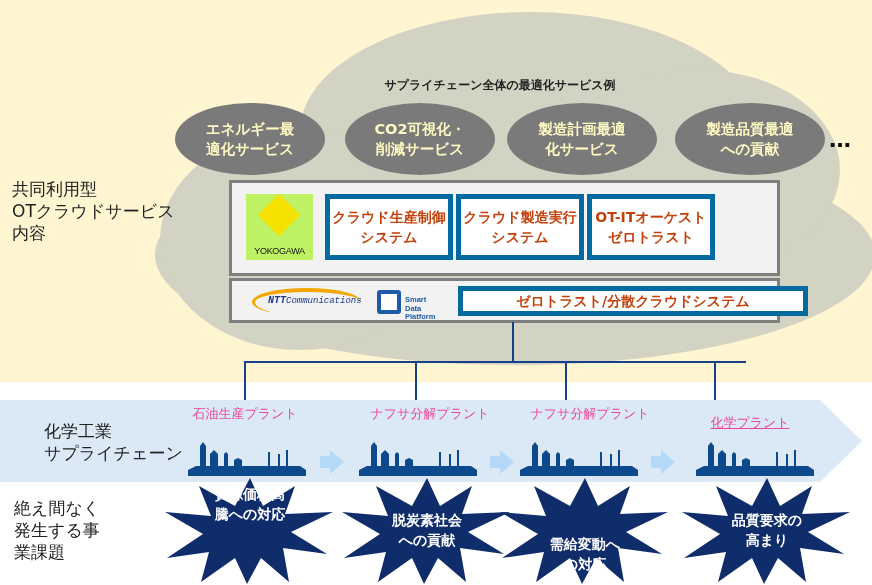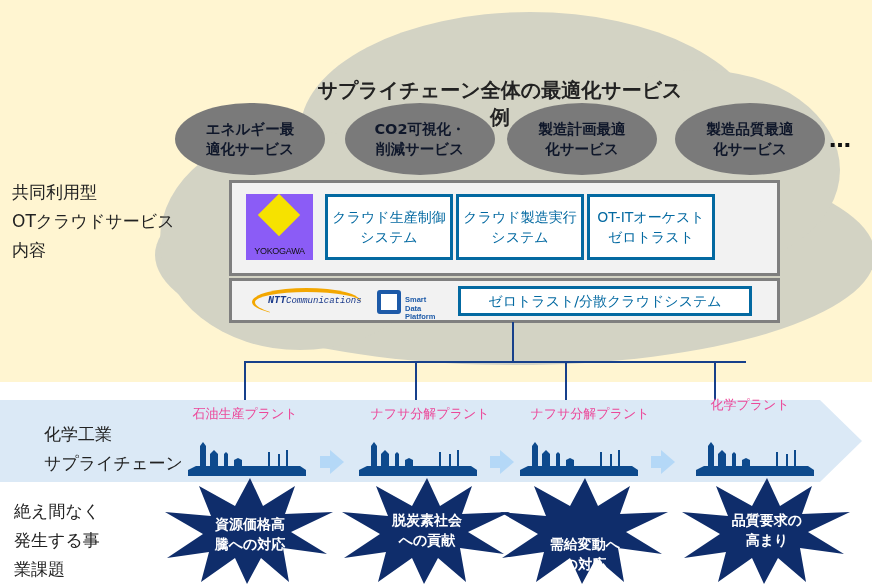--- a/index.html
+++ b/index.html
@@ -1,25 +1,25 @@
 <!DOCTYPE html>
 <html><head>
 <meta charset="utf-8">
 <style>
   html,body{margin:0;padding:0;}
   body{width:872px;height:585px;position:relative;overflow:hidden;background:#ffffff;font-family:"DejaVu Sans","Liberation Sans",sans-serif;color:#222;}
   .bg-top{position:absolute;left:0;top:0;width:872px;height:382px;background:#fff5d1;}
   .cloud{position:absolute;background:#d3d3c4;border-radius:50%;}
-  .side-label{position:absolute;left:12px;font-size:17px;line-height:29px;color:#222;white-space:pre-line;}
-  .title{position:absolute;left:310px;top:77px;width:380px;text-align:center;font-weight:bold;font-size:20px;color:#222;}
-  .oval{position:absolute;width:150px;height:72px;border-radius:50%;background:#7a7a7a;color:#0f172a;font-weight:bold;font-size:14.5px;line-height:20px;display:flex;align-items:center;justify-content:center;text-align:center;white-space:pre-line;}
+  .side-label{position:absolute;left:12px;font-size:17px;line-height:22px;color:#222;white-space:pre-line;}
+  .title{position:absolute;left:310px;top:77px;width:380px;text-align:center;font-weight:bold;font-size:12px;color:#222;}
+  .oval{position:absolute;width:150px;height:72px;border-radius:50%;background:#7a7a7a;color:#fef9c3;font-weight:bold;font-size:14.5px;line-height:20px;display:flex;align-items:center;justify-content:center;text-align:center;white-space:pre-line;}
   .dots{position:absolute;left:829px;top:127px;font-size:22px;font-weight:bold;color:#111;letter-spacing:1px;}
   .panel{position:absolute;background:#f2f2f2;border:3px solid #7f7f7f;box-sizing:border-box;}
-  .box{position:absolute;background:#fff;border:3px solid #0369a1;box-sizing:border-box;display:flex;align-items:center;justify-content:center;text-align:center;font-weight:normal;font-size:14px;line-height:20px;white-space:pre-line;color:#0369a1;}
-  .yk{position:absolute;background:#8b5cf6;}
+  .box{position:absolute;background:#fff;border:5px solid #0369a1;box-sizing:border-box;display:flex;align-items:center;justify-content:center;text-align:center;font-weight:bold;font-size:14px;line-height:20px;white-space:pre-line;color:#c2410c;}
+  .yk{position:absolute;background:#bef264;}
   .yk-diamond{position:absolute;left:18px;top:6px;width:30px;height:30px;background:#f6e200;transform:rotate(45deg);}
   .yk-text{position:absolute;left:0;bottom:4px;width:100%;text-align:center;font-size:9px;letter-spacing:-0.3px;color:#111;font-family:"Liberation Sans",sans-serif;}
   .ntt{position:absolute;font-family:Liberation Mono, monospace;font-size:9px;color:#1b3a8a;font-style:italic;}
   .ntt b{font-size:10px;}
   .ntt-swoosh{position:absolute;border-radius:50%;border-top:4px solid #f3a700;border-left:3px solid #f3a700;}
   .sdp-box{position:absolute;width:24px;height:24px;border:4px solid #1d5aa8;border-radius:3px;background:#fff;box-sizing:border-box;}
   .sdp-text{position:absolute;font-size:7.5px;line-height:8.5px;color:#1d5aa8;font-weight:bold;font-family:"Liberation Sans",sans-serif;white-space:pre-line;}
   .line{position:absolute;background:#17408b;}
   .chain{position:absolute;left:0;top:400px;width:872px;height:82px;}
   .plant-label{position:absolute;font-size:13px;color:#ec4899;text-align:center;width:150px;}
@@ -45,21 +45,21 @@
 
 <div class="title">サプライチェーン全体の最適化サービス例</div>
 
 <div class="oval" style="left:175px;top:103px;">エネルギー最
 適化サービス</div>
 <div class="oval" style="left:345px;top:103px;">CO2可視化・
 削減サービス</div>
 <div class="oval" style="left:507px;top:103px;">製造計画最適
 化サービス</div>
 <div class="oval" style="left:675px;top:103px;">製造品質最適
-化サービス</div>
+への貢献</div>
 <div class="dots">…</div>
 
 <div class="panel" style="left:229px;top:180px;width:551px;height:96px;"></div>
 <div class="yk" style="left:246px;top:194px;width:67px;height:66px;">
   <div class="yk-diamond"></div>
   <div class="yk-text">YOKOGAWA</div>
 </div>
 <div class="box" style="left:325px;top:194px;width:128px;height:66px;">クラウド生産制御
 システム</div>
 <div class="box" style="left:456px;top:194px;width:128px;height:66px;">クラウド製造実行
@@ -67,39 +67,39 @@
 <div class="box" style="left:587px;top:194px;width:128px;height:66px;">OT-ITオーケスト
 ゼロトラスト</div>
 
 <div class="panel" style="left:229px;top:278px;width:551px;height:45px;"></div>
 <div class="ntt-swoosh" style="left:252px;top:288px;width:106px;height:24px;"></div>
 <div class="ntt" style="left:268px;top:295px;"><b>NTT</b><span>Communications</span></div>
 <div class="sdp-box" style="left:377px;top:290px;"></div>
 <div class="sdp-text" style="left:405px;top:288px;margin-top:8px;">Smart
 Data
 Platform</div>
-<div class="box" style="left:458px;top:286px;width:294px;height:30px;">ゼロトラスト/分散クラウドシステム</div>
+<div class="box" style="left:458px;top:286px;width:350px;height:30px;">ゼロトラスト/分散クラウドシステム</div>
 
 <div class="line" style="left:512px;top:322px;width:2px;height:40px;"></div>
 <div class="line" style="left:244px;top:361px;width:502px;height:2px;"></div>
 <div class="line" style="left:244px;top:361px;width:2px;height:40px;"></div>
 <div class="line" style="left:415px;top:361px;width:2px;height:40px;"></div>
 <div class="line" style="left:565px;top:361px;width:2px;height:40px;"></div>
 <div class="line" style="left:714px;top:361px;width:2px;height:40px;"></div>
 
 <svg class="chain" viewBox="0 0 872 82" width="872" height="82">
   <polygon points="0,0 820,0 862,41 820,82 0,82" fill="#dbe9f6"></polygon>
 </svg>
 <div class="side-label" style="top:420px;left:4px;margin-left:40px;">化学工業
 サプライチェーン</div>
 
 <div class="plant-label" style="left:170px;top:405px;">石油生産プラント</div>
 <div class="plant-label" style="left:355px;top:405px;">ナフサ分解プラント</div>
 <div class="plant-label" style="left:515px;top:405px;">ナフサ分解プラント</div>
-<div class="plant-label" style="left:675px;top:396px;">化学プラント</div>
+<div class="plant-label" style="left:675px;top:414px;text-decoration:underline;">化学プラント</div>
 
 <svg class="plant-icon" style="left:186px;top:436px;" width="122" height="42" viewBox="0 0 122 42">
   <path d="M2 34 L10 30 L14 30 L14 10 L17 6 L20 10 L20 30 L24 30 L24 18 L28 14 L32 18 L32 30 L38 30 L38 18 L40 16 L42 18 L42 30 L48 30 L48 24 L52 22 L56 24 L56 30 L82 30 L82 16 L84 16 L84 30 L92 30 L92 18 L94 18 L94 30 L100 30 L100 14 L102 14 L102 30 L114 30 L120 34 L120 40 L2 40 Z" fill="#0d4a8d"></path>
 </svg>
 <svg class="plant-icon" style="left:357px;top:436px;" width="122" height="42" viewBox="0 0 122 42">
   <path d="M2 34 L10 30 L14 30 L14 10 L17 6 L20 10 L20 30 L24 30 L24 18 L28 14 L32 18 L32 30 L38 30 L38 18 L40 16 L42 18 L42 30 L48 30 L48 24 L52 22 L56 24 L56 30 L82 30 L82 16 L84 16 L84 30 L92 30 L92 18 L94 18 L94 30 L100 30 L100 14 L102 14 L102 30 L114 30 L120 34 L120 40 L2 40 Z" fill="#0d4a8d"></path>
 </svg>
 <svg class="plant-icon" style="left:518px;top:436px;" width="122" height="42" viewBox="0 0 122 42">
   <path d="M2 34 L10 30 L14 30 L14 10 L17 6 L20 10 L20 30 L24 30 L24 18 L28 14 L32 18 L32 30 L38 30 L38 18 L40 16 L42 18 L42 30 L48 30 L48 24 L52 22 L56 24 L56 30 L82 30 L82 16 L84 16 L84 30 L92 30 L92 18 L94 18 L94 30 L100 30 L100 14 L102 14 L102 30 L114 30 L120 34 L120 40 L2 40 Z" fill="#0d4a8d"></path>
 </svg>
@@ -124,20 +124,20 @@
 <svg class="burst" style="left:342px;top:478px;" width="170" height="107" viewBox="0 0 170 107">
   <polygon points="85,0 98,28 130,8 120,36 168,34 126,54 162,76 118,70 124,104 96,80 82,106 70,80 36,104 44,74 2,80 38,56 0,34 46,38 34,8 70,28" fill="#0f2d6b"></polygon>
 </svg>
 <svg class="burst" style="left:500px;top:478px;" width="170" height="107" viewBox="0 0 170 107">
   <polygon points="85,0 98,28 130,8 120,36 168,34 126,54 162,76 118,70 124,104 96,80 82,106 70,80 36,104 44,74 2,80 38,56 0,34 46,38 34,8 70,28" fill="#0f2d6b"></polygon>
 </svg>
 <svg class="burst" style="left:682px;top:478px;" width="170" height="107" viewBox="0 0 170 107">
   <polygon points="85,0 98,28 130,8 120,36 168,34 126,54 162,76 118,70 124,104 96,80 82,106 70,80 36,104 44,74 2,80 38,56 0,34 46,38 34,8 70,28" fill="#0f2d6b"></polygon>
 </svg>
 
-<div class="burst-text" style="left:185px;top:514px;">資源価格高
+<div class="burst-text" style="left:185px;top:484px;">資源価格高
 騰への対応</div>
 <div class="burst-text" style="left:362px;top:510px;">脱炭素社会
 への貢献</div>
 <div class="burst-text" style="left:520px;top:534px;">需給変動へ
 の対応</div>
 <div class="burst-text" style="left:702px;top:510px;">品質要求の
 高まり</div>
 
 </body></html>

